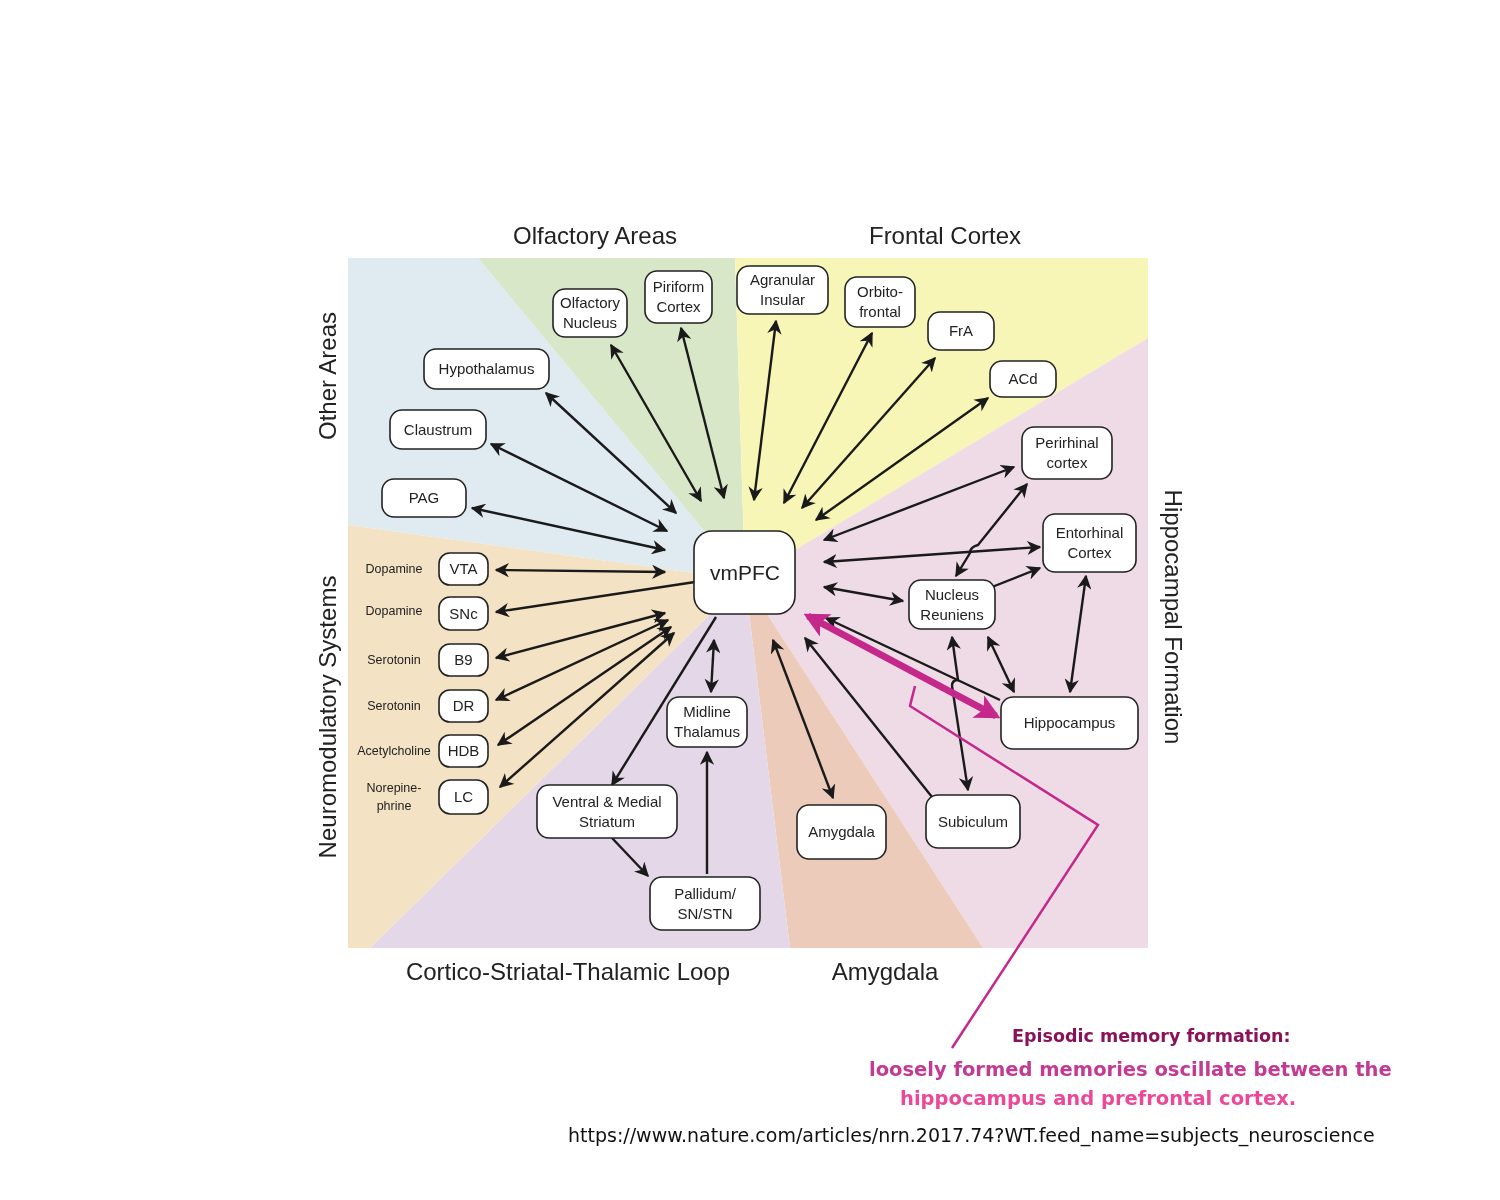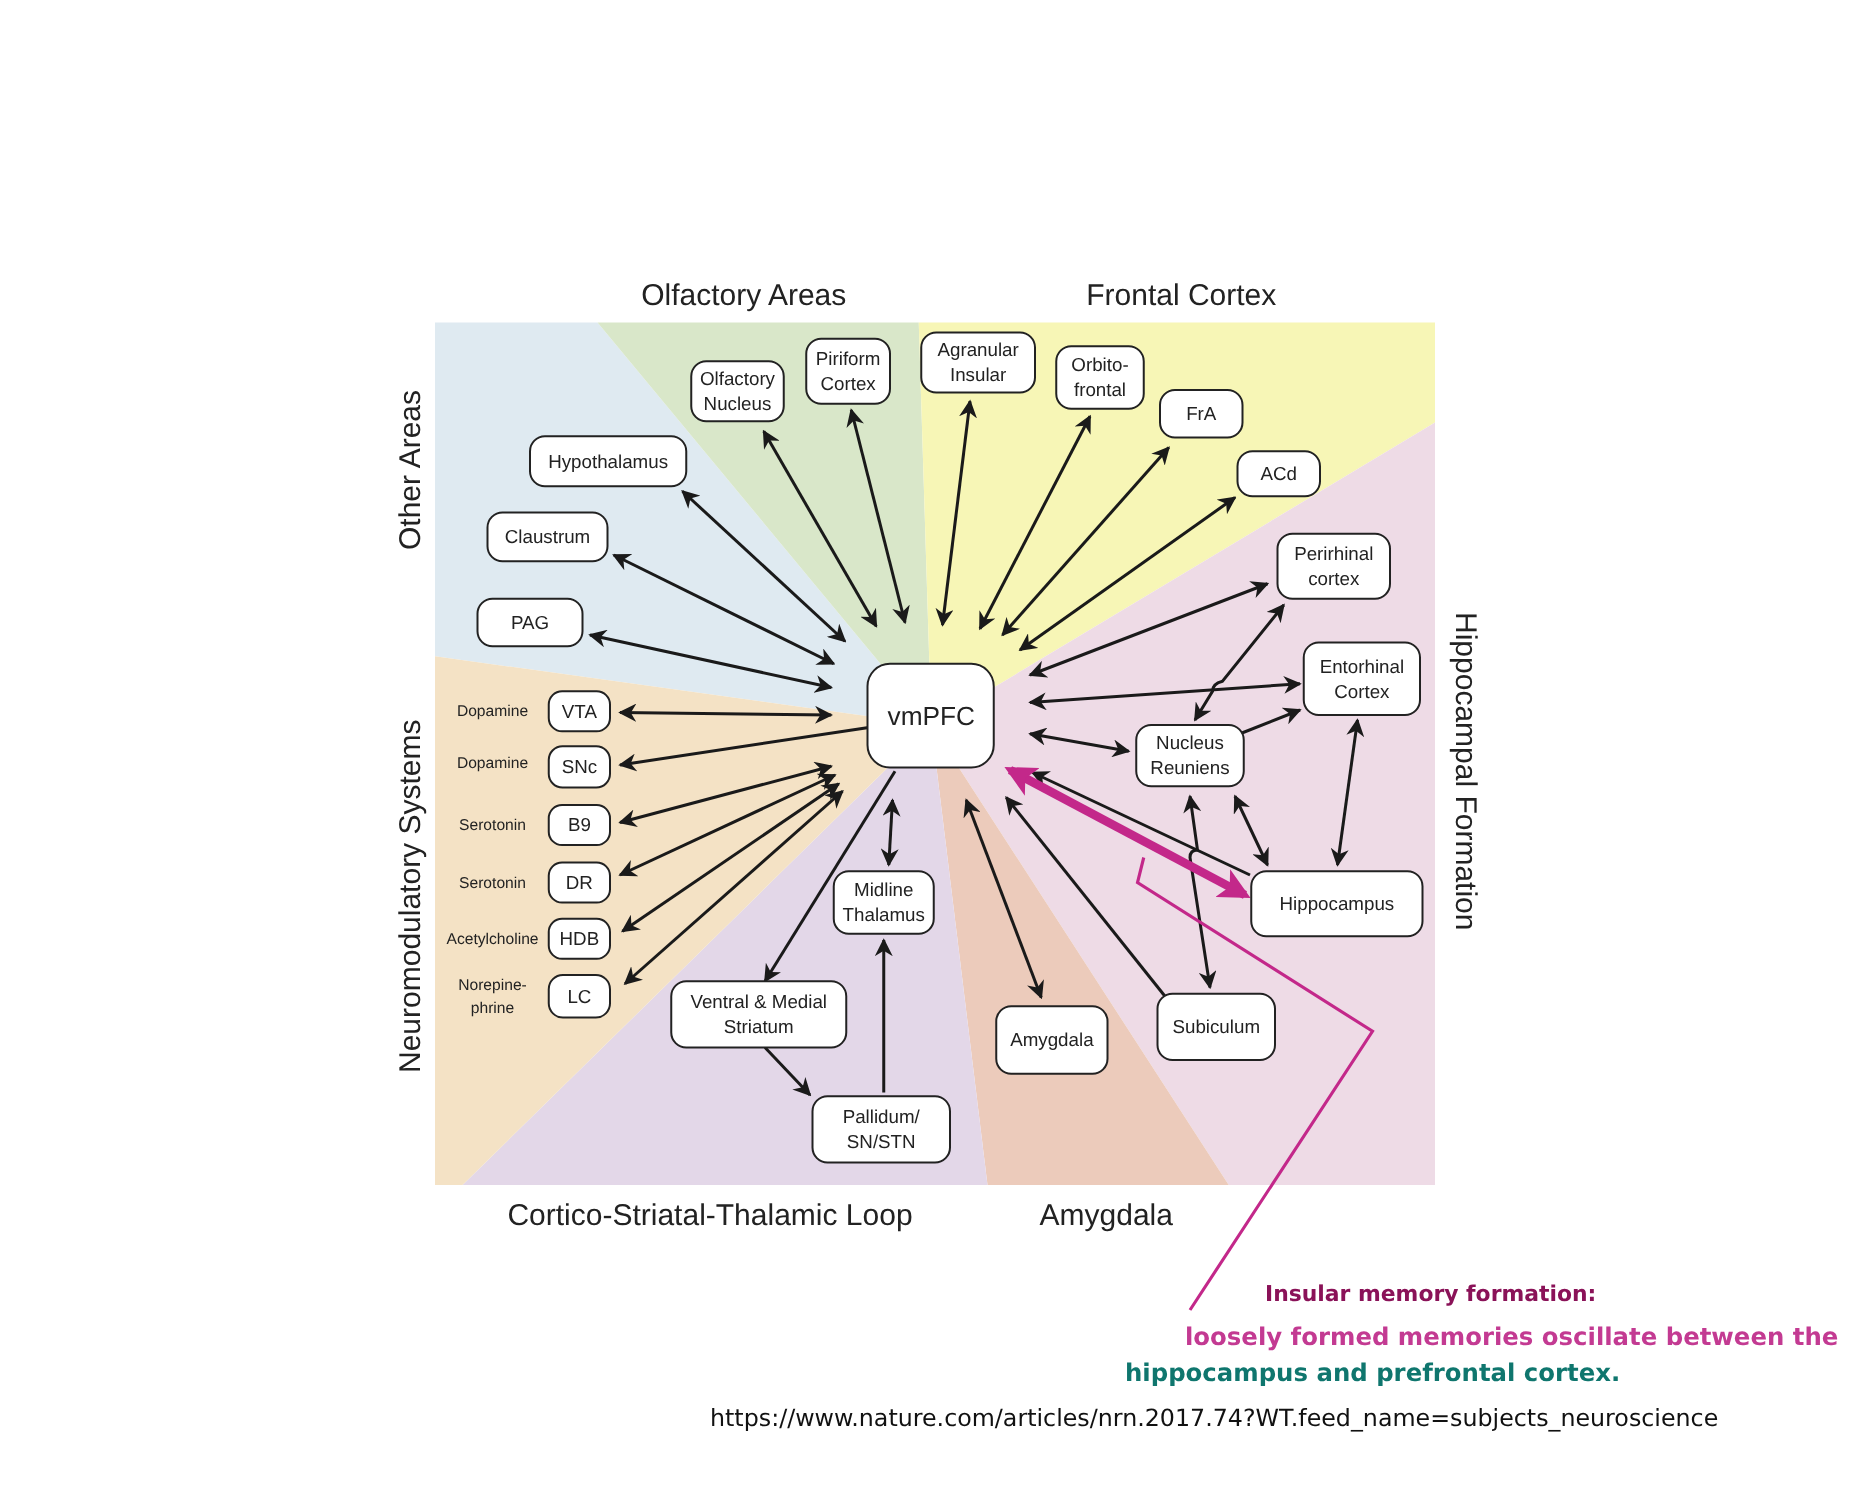--- a/index.html
+++ b/index.html
@@ -6,22 +6,22 @@
   body { width:1500px; height:1200px; position:relative; overflow:hidden; font-family:"Liberation Sans", sans-serif; }
   #diagram { position:absolute; left:0; top:0; }
   .node-rect { fill:#ffffff; stroke:#222222; stroke-width:1.6; }
   .node-text { font-family:"Liberation Sans", sans-serif; font-size:15px; fill:#222222; text-anchor:middle; }
   .node-text-big { font-family:"Liberation Sans", sans-serif; font-size:21px; fill:#222222; text-anchor:middle; }
   .nt-label { font-family:"Liberation Sans", sans-serif; font-size:12.5px; fill:#222222; text-anchor:middle; }
   .region-label { font-family:"Liberation Sans", sans-serif; font-size:24px; fill:#222222; }
   .edge { stroke:#1a1a1a; stroke-width:2.4; fill:none; }
   .caption { position:absolute; font-family:"DejaVu Sans", sans-serif; font-weight:bold; }
   #caption-title { left:1012px; top:1026px; font-size:17.5px; color:#8a1258; }
-  #caption-line1 { left:948px; top:1058px; font-size:19.5px; color:#c33a92; }
-  #caption-line2 { left:900px; top:1087px; font-size:19.5px; color:#0f766e; }
+  #caption-line1 { left:869px; top:1058px; font-size:19.5px; color:#c33a92; }
+  #caption-line2 { left:900px; top:1087px; font-size:19.5px; color:#ec4899; }
   #source-url { position:absolute; left:568px; top:1124px; font-size:19px; color:#111; font-family:"DejaVu Sans", sans-serif; }
 </style>
 </head>
 <body>
 
 <svg id="diagram" width="1500" height="1200" viewBox="0 0 1500 1200" xmlns="http://www.w3.org/2000/svg">
   <defs>
     <marker id="arr" viewBox="0 0 10 10" refX="9" refY="5" markerWidth="6" markerHeight="6" orient="auto-start-reverse">
       <path d="M0,0 L10,5 L0,10 L3,5 z" fill="#1a1a1a"></path>
     </marker>
@@ -211,16 +211,16 @@
       <text class="nt-label" x="394" y="573">Dopamine</text>
       <text class="nt-label" x="394" y="614.5">Dopamine</text>
       <text class="nt-label" x="394" y="664">Serotonin</text>
       <text class="nt-label" x="394" y="710">Serotonin</text>
       <text class="nt-label" x="394" y="755">Acetylcholine</text>
       <text class="nt-label" x="394" y="792">Norepine-</text>
       <text class="nt-label" x="394" y="810">phrine</text>
     </g>
 </svg>
 
-<div id="caption-title" class="caption">Insular memory formation:</div>
+<div id="caption-title" class="caption">Episodic memory formation:</div>
 <div id="caption-line1" class="caption">loosely formed memories oscillate between the</div>
 <div id="caption-line2" class="caption">hippocampus and prefrontal cortex.</div>
 <div id="source-url">https://www.nature.com/articles/nrn.2017.74?WT.feed_name=subjects_neuroscience</div>
 
 </body></html>

